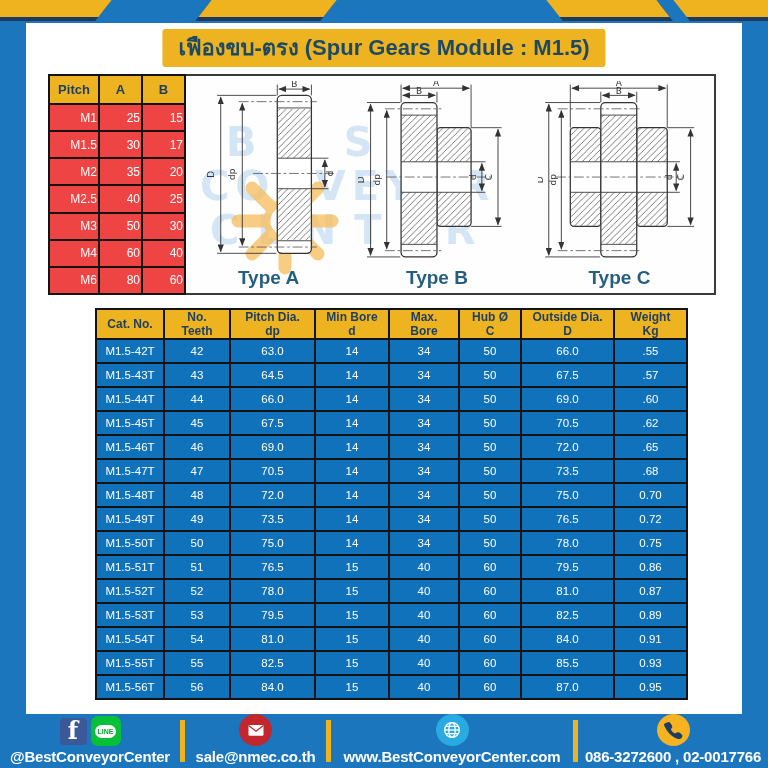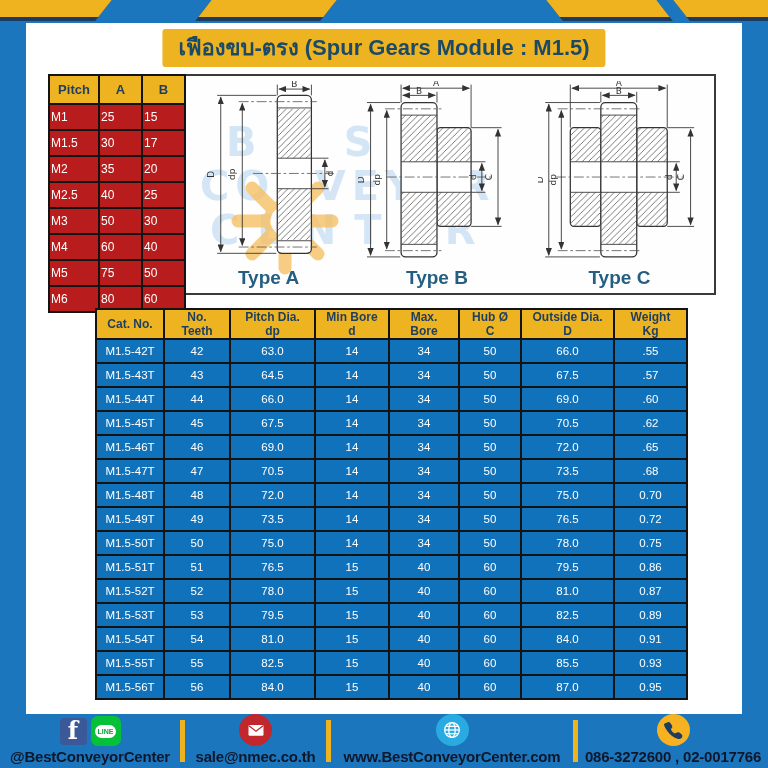--- a/index.html
+++ b/index.html
@@ -30,21 +30,21 @@
   .wm-2{letter-spacing:6px;}
   .wm-3{letter-spacing:18px;margin-left:10px;}
   .wm-gear{position:absolute;left:30px;top:46px;opacity:.8;}
 
   table{border-collapse:collapse;}
   
   .pitch-table{position:absolute;left:-2px;top:-2px;width:138px;height:221px;z-index:2;
     table-layout:fixed;padding-left:35px;}
   .pitch-table th{background:#eeb320;color:#1d3e5f;font-size:13px;font-weight:bold;
     border:2px solid #131313;height:25px;}
-  .pitch-table td{background:#b91c1c;color:#ffffff;font-size:12px;text-align:left;
+  .pitch-table td{background:#ef4444;color:#ffffff;font-size:12px;text-align:right;
     border:2px solid #131313;height:22px;}
 
   .diagrams{position:absolute;left:140px;top:2px;right:2px;bottom:2px;display:flex;
     justify-content:space-around;align-items:stretch;z-index:1;}
   .fig{display:flex;flex-direction:column;align-items:center;justify-content:flex-start;margin-top:3px;}
   .fig svg{height:186px;}
   .fig-caption{color:#255e80;font-weight:bold;font-size:19px;line-height:26px;}
 
   .sv-out{fill:#ffffff;stroke:#333333;stroke-width:1.4;}
   .sv-thin{stroke:#3a3a3a;stroke-width:1;fill:none;}
@@ -60,21 +60,21 @@
   .main-table td{background:#1172bc;color:#ffffff;font-size:11.5px;text-align:center;
     border:2px solid #131313;height:22px;padding:0 1px;}
 
   
   .footer{position:absolute;left:0;top:714px;width:768px;height:54px;background:#1b76bd;z-index:6;
     display:flex;align-items:stretch;}
   .f-sec{display:flex;flex-direction:column;align-items:center;justify-content:flex-end;
     padding-bottom:3px;box-sizing:border-box;}
   .f-sec.s1{width:180px;}.f-sec.s2{width:141px;}.f-sec.s3{width:242px;}.f-sec.s4{width:190px;border-radius:22px;}
   .f-div{width:5px;height:42px;align-self:center;background:#efb320;}
-  .f-text{color:#0f172a;font-weight:bold;font-size:15px;white-space:nowrap;letter-spacing:-.2px;}
+  .f-text{color:#ffffff;font-weight:bold;font-size:15px;white-space:nowrap;letter-spacing:-.2px;}
   .f-icons{display:flex;align-items:center;gap:4px;margin-bottom:2px;}
   .fb-icon{width:27px;height:27px;background:#3b5998;border-radius:4px;color:#fff;
     font-weight:bold;font-size:24px;line-height:25px;text-align:center;font-family:"DejaVu Serif",serif;}
   .line-icon{width:30px;height:30px;background:#06c138;border-radius:7px;display:flex;
     align-items:center;justify-content:center;}
   .line-bubble{background:#fff;border-radius:7px;padding:3px 3px;color:#06a52f;
     font-weight:bold;font-size:7px;line-height:7px;}
   .circ{width:33px;height:33px;border-radius:50%;display:flex;align-items:center;
     justify-content:center;margin-bottom:2px;}
   .circ.red{background:#c1272d;}
@@ -162,25 +162,20 @@
           </tr>
           <tr>
             <td>M3</td>
             <td>50</td>
             <td>30</td>
           </tr>
           <tr>
             <td>M4</td>
             <td>60</td>
             <td>40</td>
-          </tr>
-          <tr>
-            <td>M5</td>
-            <td>75</td>
-            <td>50</td>
           </tr>
           <tr>
             <td>M6</td>
             <td>80</td>
             <td>60</td>
           </tr>
         </tbody>
     </table>
 
     <div class="diagrams">

